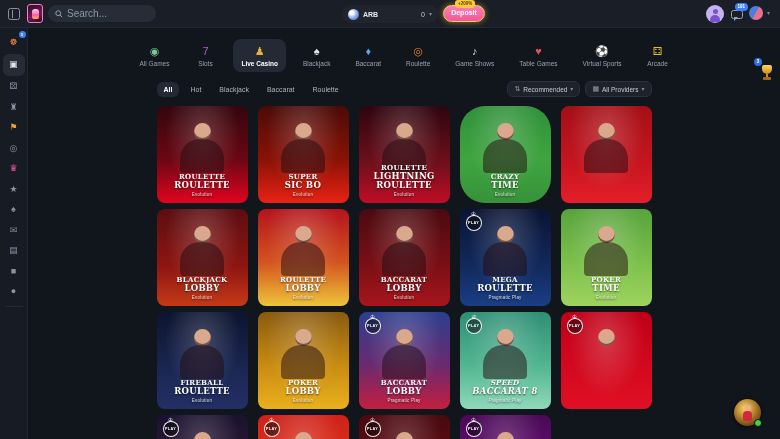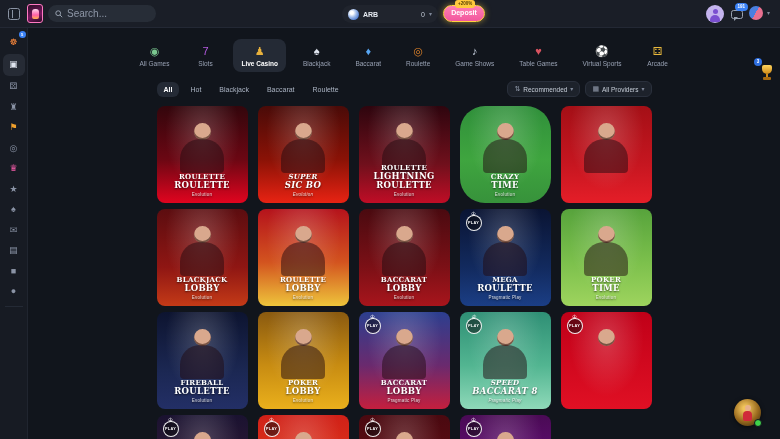--- a/index.html
+++ b/index.html
@@ -411,21 +411,21 @@
         <div class="dealer-head"></div>
         <div class="dealer-body"></div>
 
         <div class="card-text">
           <div class="t1">ROULETTE</div>
           <div class="t2">ROULETTE</div>
           <div class="prov">Evolution</div>
         </div>
       </div>
 
-      <div class="card" style="background: linear-gradient(rgb(74, 11, 8) 0%, rgb(138, 18, 6) 55%, rgb(232, 35, 19) 100%); font-style: italic;">
+      <div class="card" style="background: linear-gradient(rgb(74, 11, 8) 0%, rgb(138, 18, 6) 55%, rgb(232, 35, 19) 100%);">
         <div class="shade"></div>
         <div class="dealer-head"></div>
         <div class="dealer-body"></div>
 
         <div class="card-text">
           <div class="t1">SUPER</div>
           <div class="t2">SIC BO</div>
           <div class="prov">Evolution</div>
         </div>
       </div>

